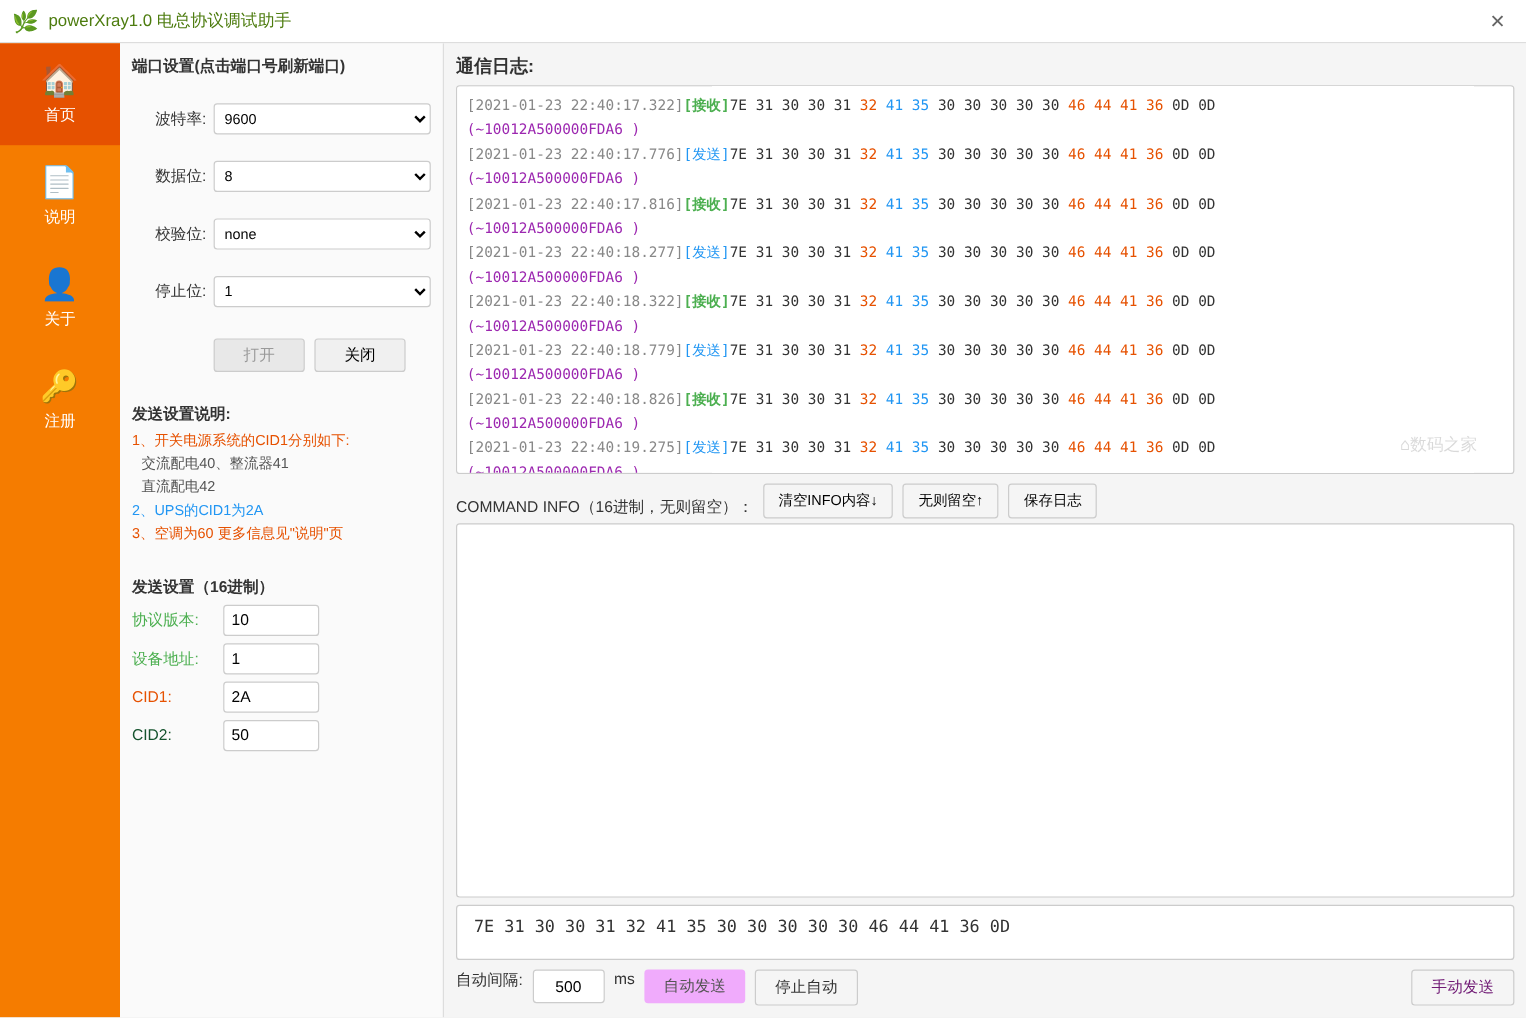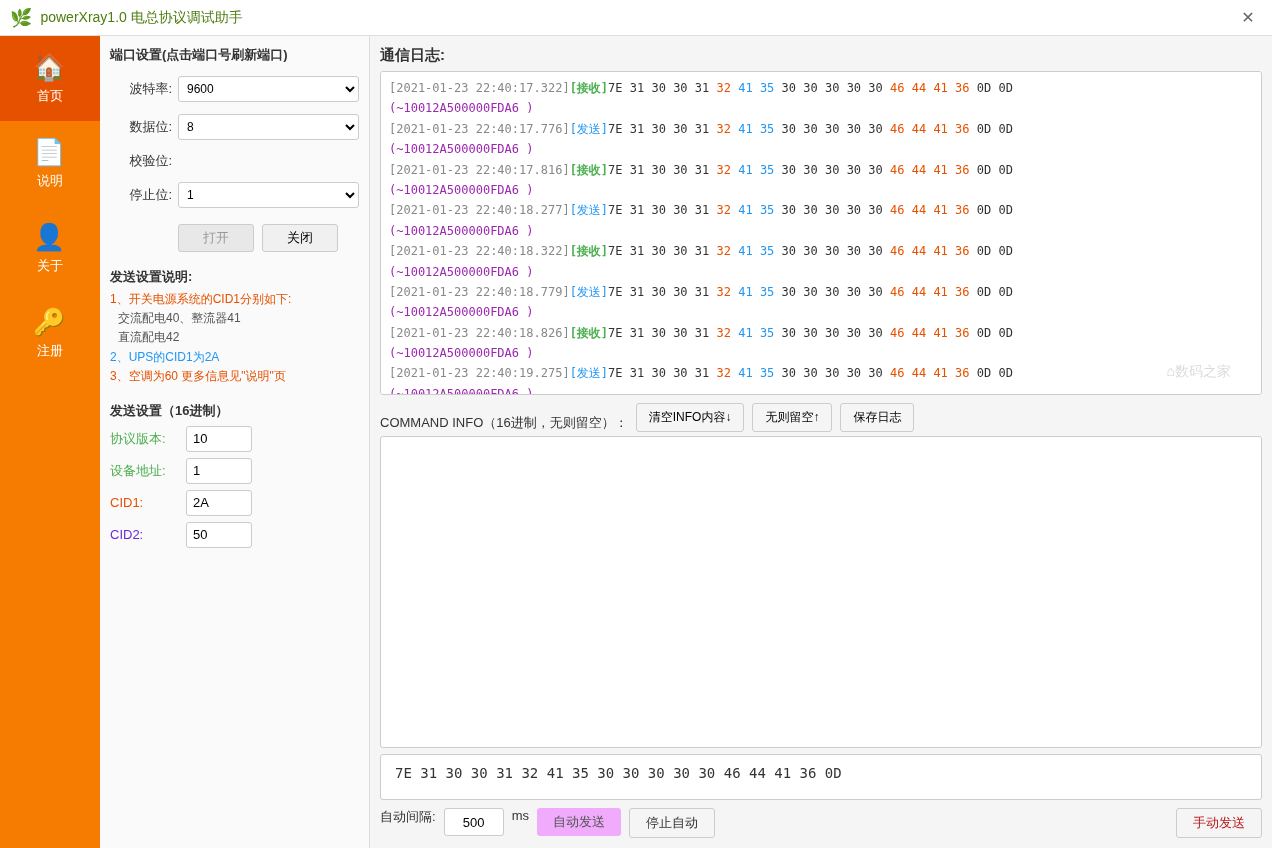--- a/index.html
+++ b/index.html
@@ -55,21 +55,21 @@
     .sidebar-item .label { font-size: 13px; color: white; }
 
     
     .left-panel {
       width: 270px;
       background: #fafafa;
       border-right: 1px solid #ddd;
       padding: 10px;
       display: flex;
       flex-direction: column;
-      gap: 8px;
+      gap: 18px;
       overflow-y: auto;
     }
     .section-title {
       font-size: 13px;
       color: #333;
       font-weight: bold;
       margin-bottom: 4px;
     }
     .form-row {
       display: flex;
@@ -123,23 +123,23 @@
       align-items: center;
       margin-bottom: 6px;
     }
     .input-label {
       width: 70px;
       margin-right: 6px;
       font-size: 13px;
     }
     .input-label-green { color: #4caf50; }
     .input-label-orange { color: #e65100; }
-    .input-label-teal { color: #6d28d9; }
+    .input-label-teal { color: #14532d; }
     .text-input {
-      width: 66px;
+      width: 80px;
       height: 26px;
       border: 1px solid #ccc;
       border-radius: 3px;
       padding: 0 6px;
       font-size: 13px;
     }
 
     
     .right-panel {
       flex: 1;
@@ -237,21 +237,21 @@
     .ms-label { font-size: 13px; color: #333; }
     .btn-auto {
       padding: 5px 16px;
       border: none;
       border-radius: 3px;
       cursor: pointer;
       font-size: 13px;
     }
     .btn-auto-send { background: #f0abfc; color: #555; }
     .btn-stop-auto { background: #f5f5f5; border: 1px solid #ccc; color: #333; }
-    .btn-manual-send { background: #f5f5f5; border: 1px solid #ccc; color: #b91c1c; margin-left: auto; }
+    .btn-manual-send { background: #f5f5f5; border: 1px solid #ccc; color: #701a75; margin-left: auto; }
 
     .watermark {
       position: absolute;
       bottom: 10px;
       right: 30px;
       font-size: 14px;
       color: rgba(0,0,0,0.15);
       pointer-events: none;
     }
   </style>
@@ -300,20 +300,25 @@
     <div class="form-row">
       <span class="form-label">数据位:</span>
       <select class="form-select">
         <option>8</option>
         <option>7</option>
         <option>6</option>
       </select>
     </div>
     <div class="form-row">
       <span class="form-label">校验位:</span>
+      <select class="form-select">
+        <option>none</option>
+        <option>even</option>
+        <option>odd</option>
+      </select>
     </div>
     <div class="form-row">
       <span class="form-label">停止位:</span>
       <select class="form-select">
         <option>1</option>
         <option>2</option>
       </select>
     </div>
     <div class="btn-row">
       <button class="btn btn-disabled">打开</button>

